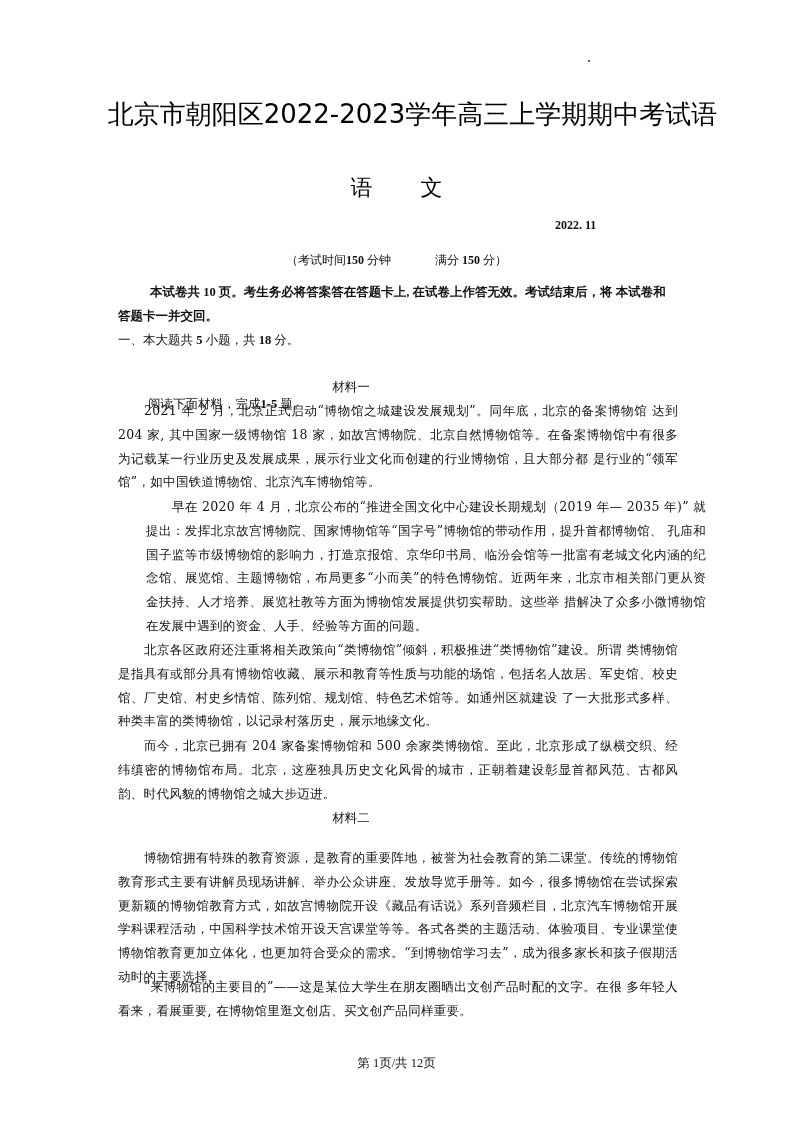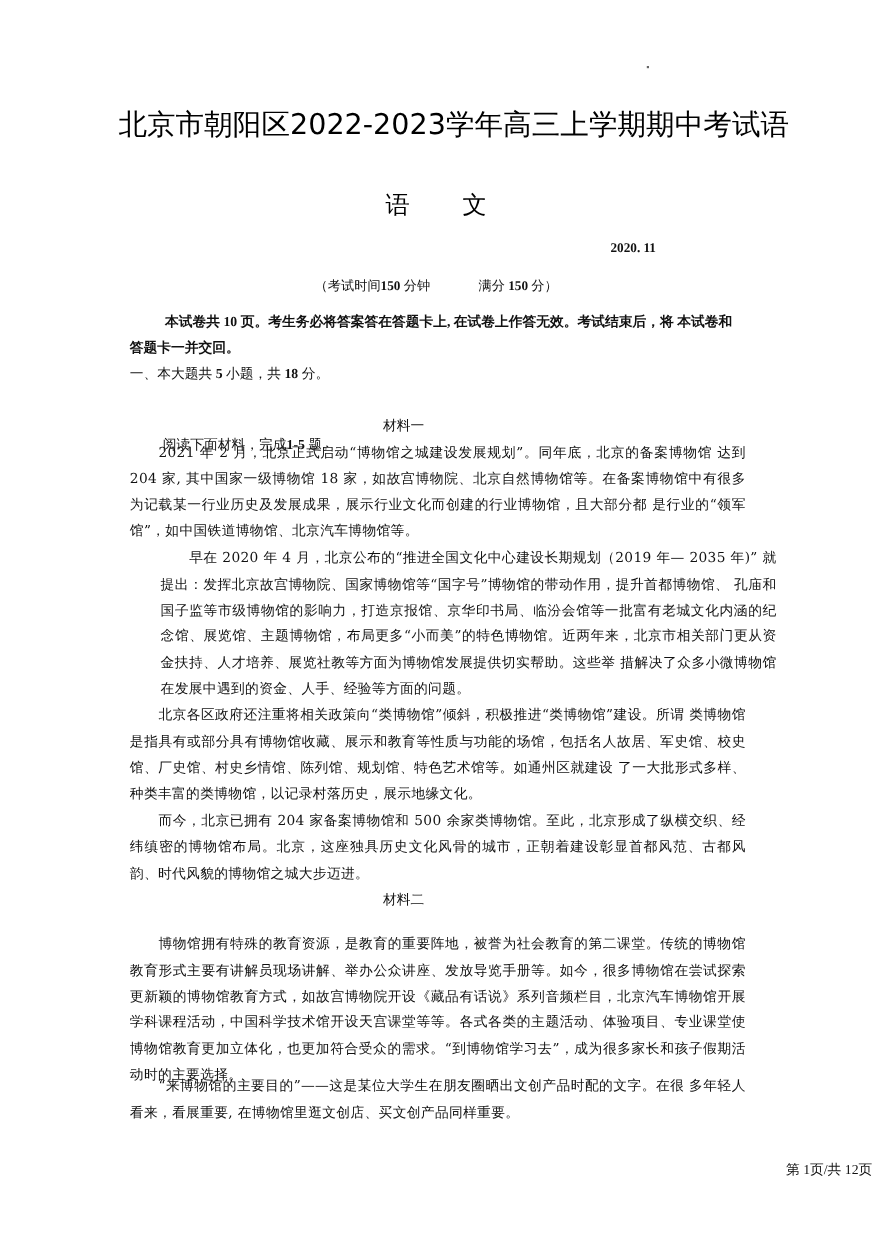--- a/index.html
+++ b/index.html
@@ -39,49 +39,49 @@
       left: 118px; top: 328px; font-size: 12.5px; line-height: 24px;
       font-family: "Liberation Serif", "DejaVu Serif", serif;
     }
     .instruction {
       left: 148px; top: 352px; font-size: 12.5px; line-height: 24px;
       font-family: "Liberation Serif", "DejaVu Serif", serif;
       margin-top: 40px;
     }
     .section b, .instruction b { font-weight: bold; }
     .mat-heading {
-      left: 16px; width: 702px; text-align: center; font-size: 12.5px; line-height: 24px;
+      left: 0; width: 702px; text-align: center; font-size: 12.5px; line-height: 24px;
       font-family: "Liberation Serif", "DejaVu Serif", serif;
     }
     .para {
       left: 118px; width: 560px; font-size: 12.5px; line-height: 23.8px;
       text-align: justify; text-indent: 26px;
       font-family: "DejaVu Serif", "Liberation Serif", serif;
       letter-spacing: 0.3px;
     }
     .footer {
-      left: 0; width: 793px; top: 1055px; text-align: right; font-size: 12.5px;
+      left: 0; width: 793px; top: 1055px; text-align: center; font-size: 12.5px;
       font-family: "Liberation Serif", "DejaVu Serif", serif;
     }
     .dot { width: 2px; height: 2px; background: #666; left: 588px; top: 60px; }
   </style>
 </head>
 <body>
 
 <div class="abs dot"></div>
 
 <div class="abs title">
   <div>北京市朝阳区2022-2023学年高三上学期期中考试语</div>
 </div>
 
 <div class="abs subject">
   <span>语</span><span class="gap"></span><span>文</span>
 </div>
 
-<div class="abs date">2020. 11</div>
+<div class="abs date">2022. 11</div>
 
 <div class="abs timeinfo">
   <span>（考试时间</span><b>150</b>
   <span>分钟</span><span class="sp"></span><span>满分</span>
   <b>150</b>
   <span>分）</span>
 </div>
 
 <div class="abs notice">本试卷共 10 页。考生务必将答案答在答题卡上, 在试卷上作答无效。考试结束后，将 本试卷和答题卡一并交回。</div>
 

